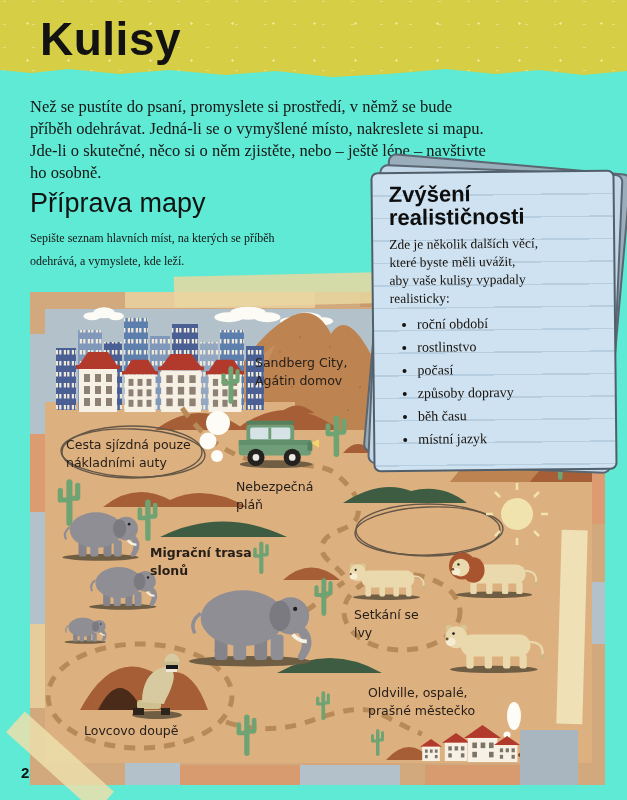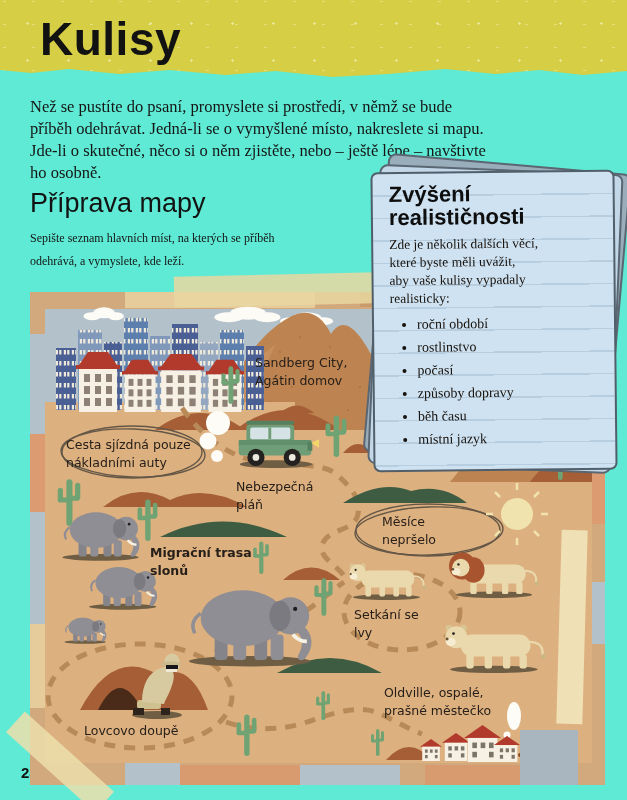--- a/index.html
+++ b/index.html
@@ -356,26 +356,24 @@
     </svg>
 
     <div class="map-label" style="left:225px;top:62px;width:120px;">Sandberg City,
 Agátin domov</div>
     <div class="map-label" style="left:36px;top:144px;width:132px;">Cesta sjízdná pouze
 nákladními auty</div>
     <div class="map-label" style="left:206px;top:186px;width:94px;">Nebezpečná
 pláň</div>
     <div class="map-label" style="left:120px;top:252px;width:114px;font-weight:bold;">Migrační trasa
 slonů</div>
-    <div class="map-label" style="left:352px;top:221px;width:92px;">Měsíce
-nepršelo</div>
     <div class="map-label" style="left:324px;top:314px;width:96px;">Setkání se
 lvy</div>
     <div class="map-label" style="left:54px;top:430px;width:112px;">Lovcovo doupě</div>
-    <div class="map-label" style="left:354px;top:392px;width:130px;">Oldville, ospalé,
+    <div class="map-label" style="left:338px;top:392px;width:130px;">Oldville, ospalé,
 prašné městečko</div>
   </div>
 
   <div class="tape tape-top"></div>
   <div class="tape tape-right"></div>
   <div class="tape tape-corner"></div>
 
   <div class="note-stack">
     <div class="sheet sheet1"></div>
     <div class="sheet sheet2"></div>

